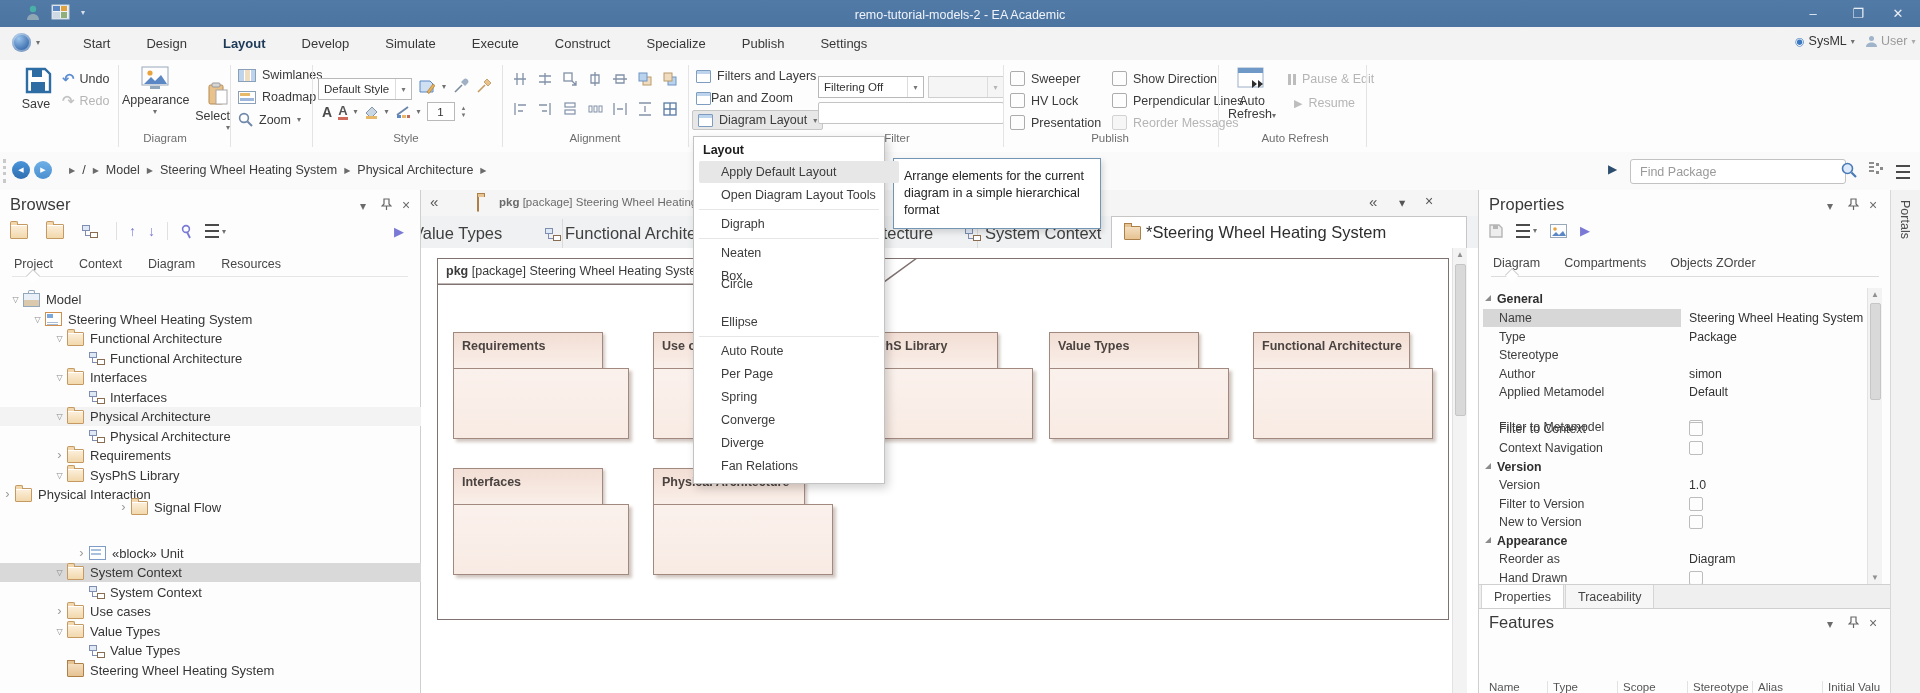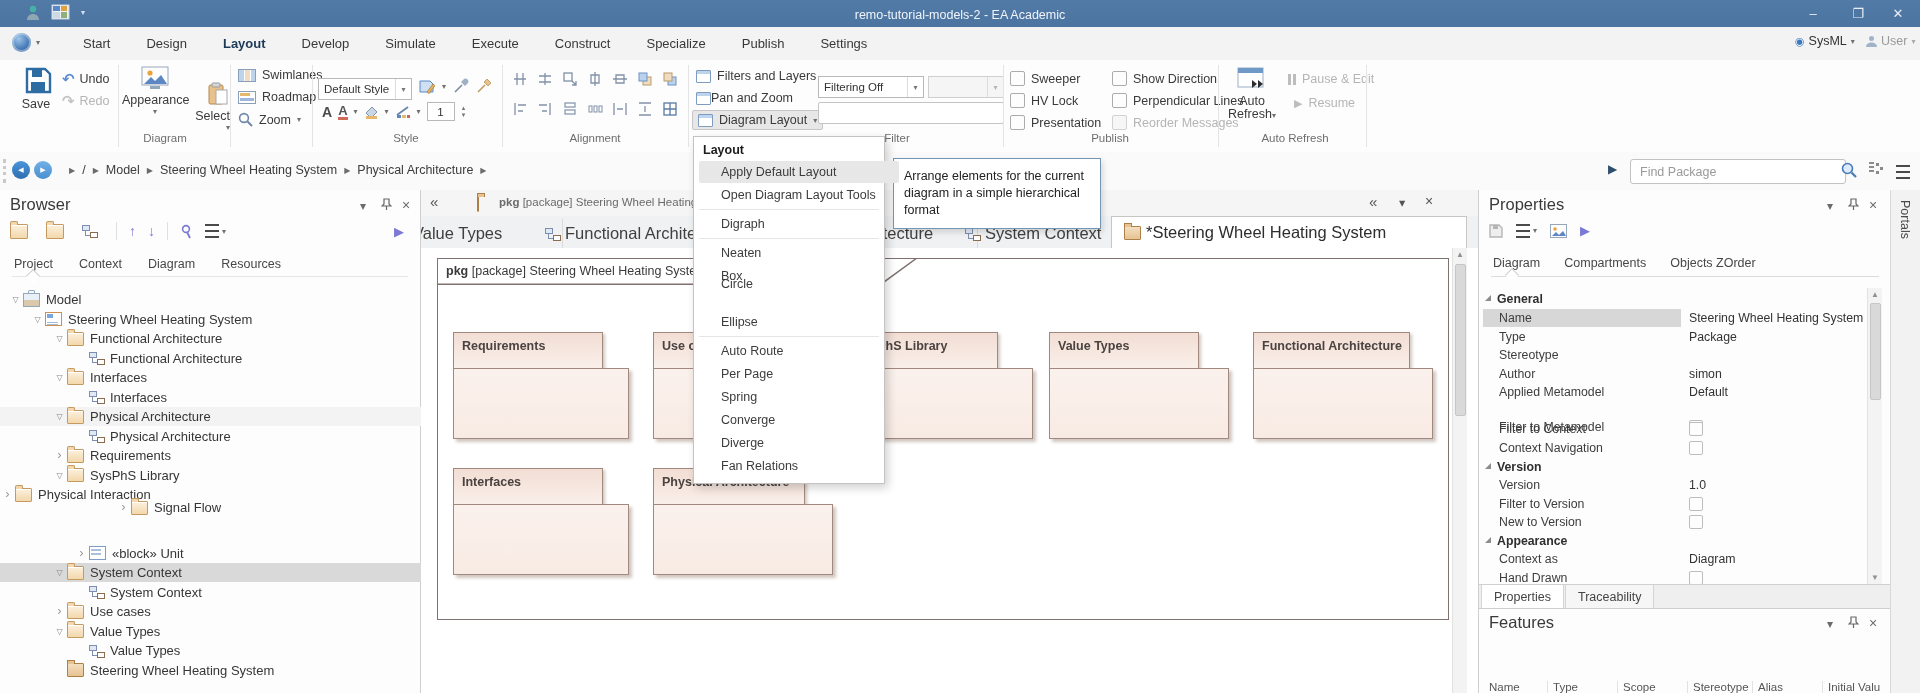--- a/index.html
+++ b/index.html
@@ -791,21 +791,21 @@
         <span class="plab">New to Version</span>
         <span class="pval">
           <span class="pcb"></span>
         </span>
       </div>
     <div class="psec" style="top:342px">
         <span class="tri"></span>
         <span>Appearance</span>
       </div>
     <div class="prow" style="top:360px">
-        <span class="plab">Context as</span>
+        <span class="plab">Reorder as</span>
         <span class="pval">Diagram</span>
       </div>
     <div class="prow" style="top:379px">
         <span class="plab">Hand Drawn</span>
         <span class="pval">
           <span class="pcb"></span>
         </span>
       </div>
 
     <div class="a scroll-track" style="left:388px;top:98px;width:14px;height:296px">

